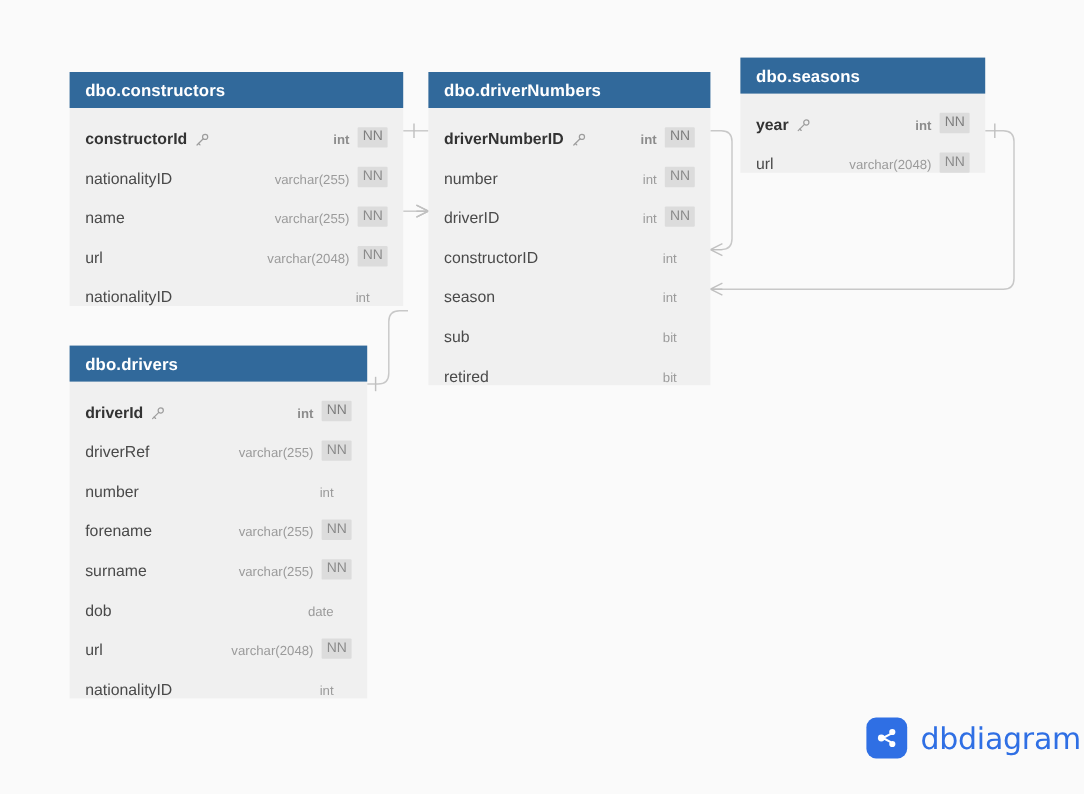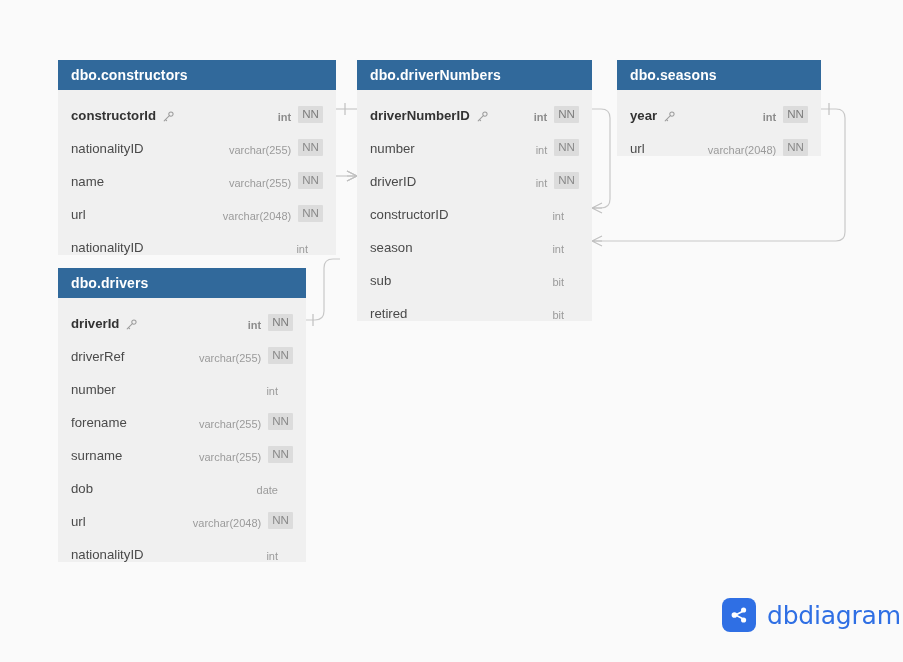--- a/index.html
+++ b/index.html
@@ -193,21 +193,21 @@
           <span class="field-type">varchar(2048)</span>
           <span class="nn">NN</span>
         </div>
         <div class="field">
           <span class="field-name">nationalityID</span>
           <span class="spacer"></span>
           <span class="field-type">int</span>
           <span class="nn hidden"></span>
         </div>
       </div>
-      <div class="table" style="left: 58px; top: 268px; width: 248px;">
+      <div class="table" style="left: 58px; top: 288px; width: 248px;">
         <div class="table-header">dbo.drivers</div>
         <div class="field pk">
           <span class="field-name">driverId</span>
           <span class="key-icon"><svg viewBox="0 0 24 24" fill="none" stroke="#6b6b6b" stroke-width="1.9" stroke-linecap="round" stroke-linejoin="round">
               <circle cx="16.5" cy="7.5" r="4"></circle>
               <line x1="13.6" y1="10.4" x2="4" y2="20"></line>
               <line x1="6.4" y1="17.6" x2="8.6" y2="19.8"></line>
             </svg></span>
           <span class="spacer"></span>
           <span class="field-type">int</span>
@@ -299,21 +299,21 @@
           <span class="field-type">bit</span>
           <span class="nn hidden"></span>
         </div>
         <div class="field">
           <span class="field-name">retired</span>
           <span class="spacer"></span>
           <span class="field-type">bit</span>
           <span class="nn hidden"></span>
         </div>
       </div>
-      <div class="table" style="left: 617px; top: 60px; width: 204px;">
+      <div class="table" style="left: 617px; top: 48px; width: 204px;">
         <div class="table-header">dbo.seasons</div>
         <div class="field pk">
           <span class="field-name">year</span>
           <span class="key-icon"><svg viewBox="0 0 24 24" fill="none" stroke="#6b6b6b" stroke-width="1.9" stroke-linecap="round" stroke-linejoin="round">
               <circle cx="16.5" cy="7.5" r="4"></circle>
               <line x1="13.6" y1="10.4" x2="4" y2="20"></line>
               <line x1="6.4" y1="17.6" x2="8.6" y2="19.8"></line>
             </svg></span>
           <span class="spacer"></span>
           <span class="field-type">int</span>

